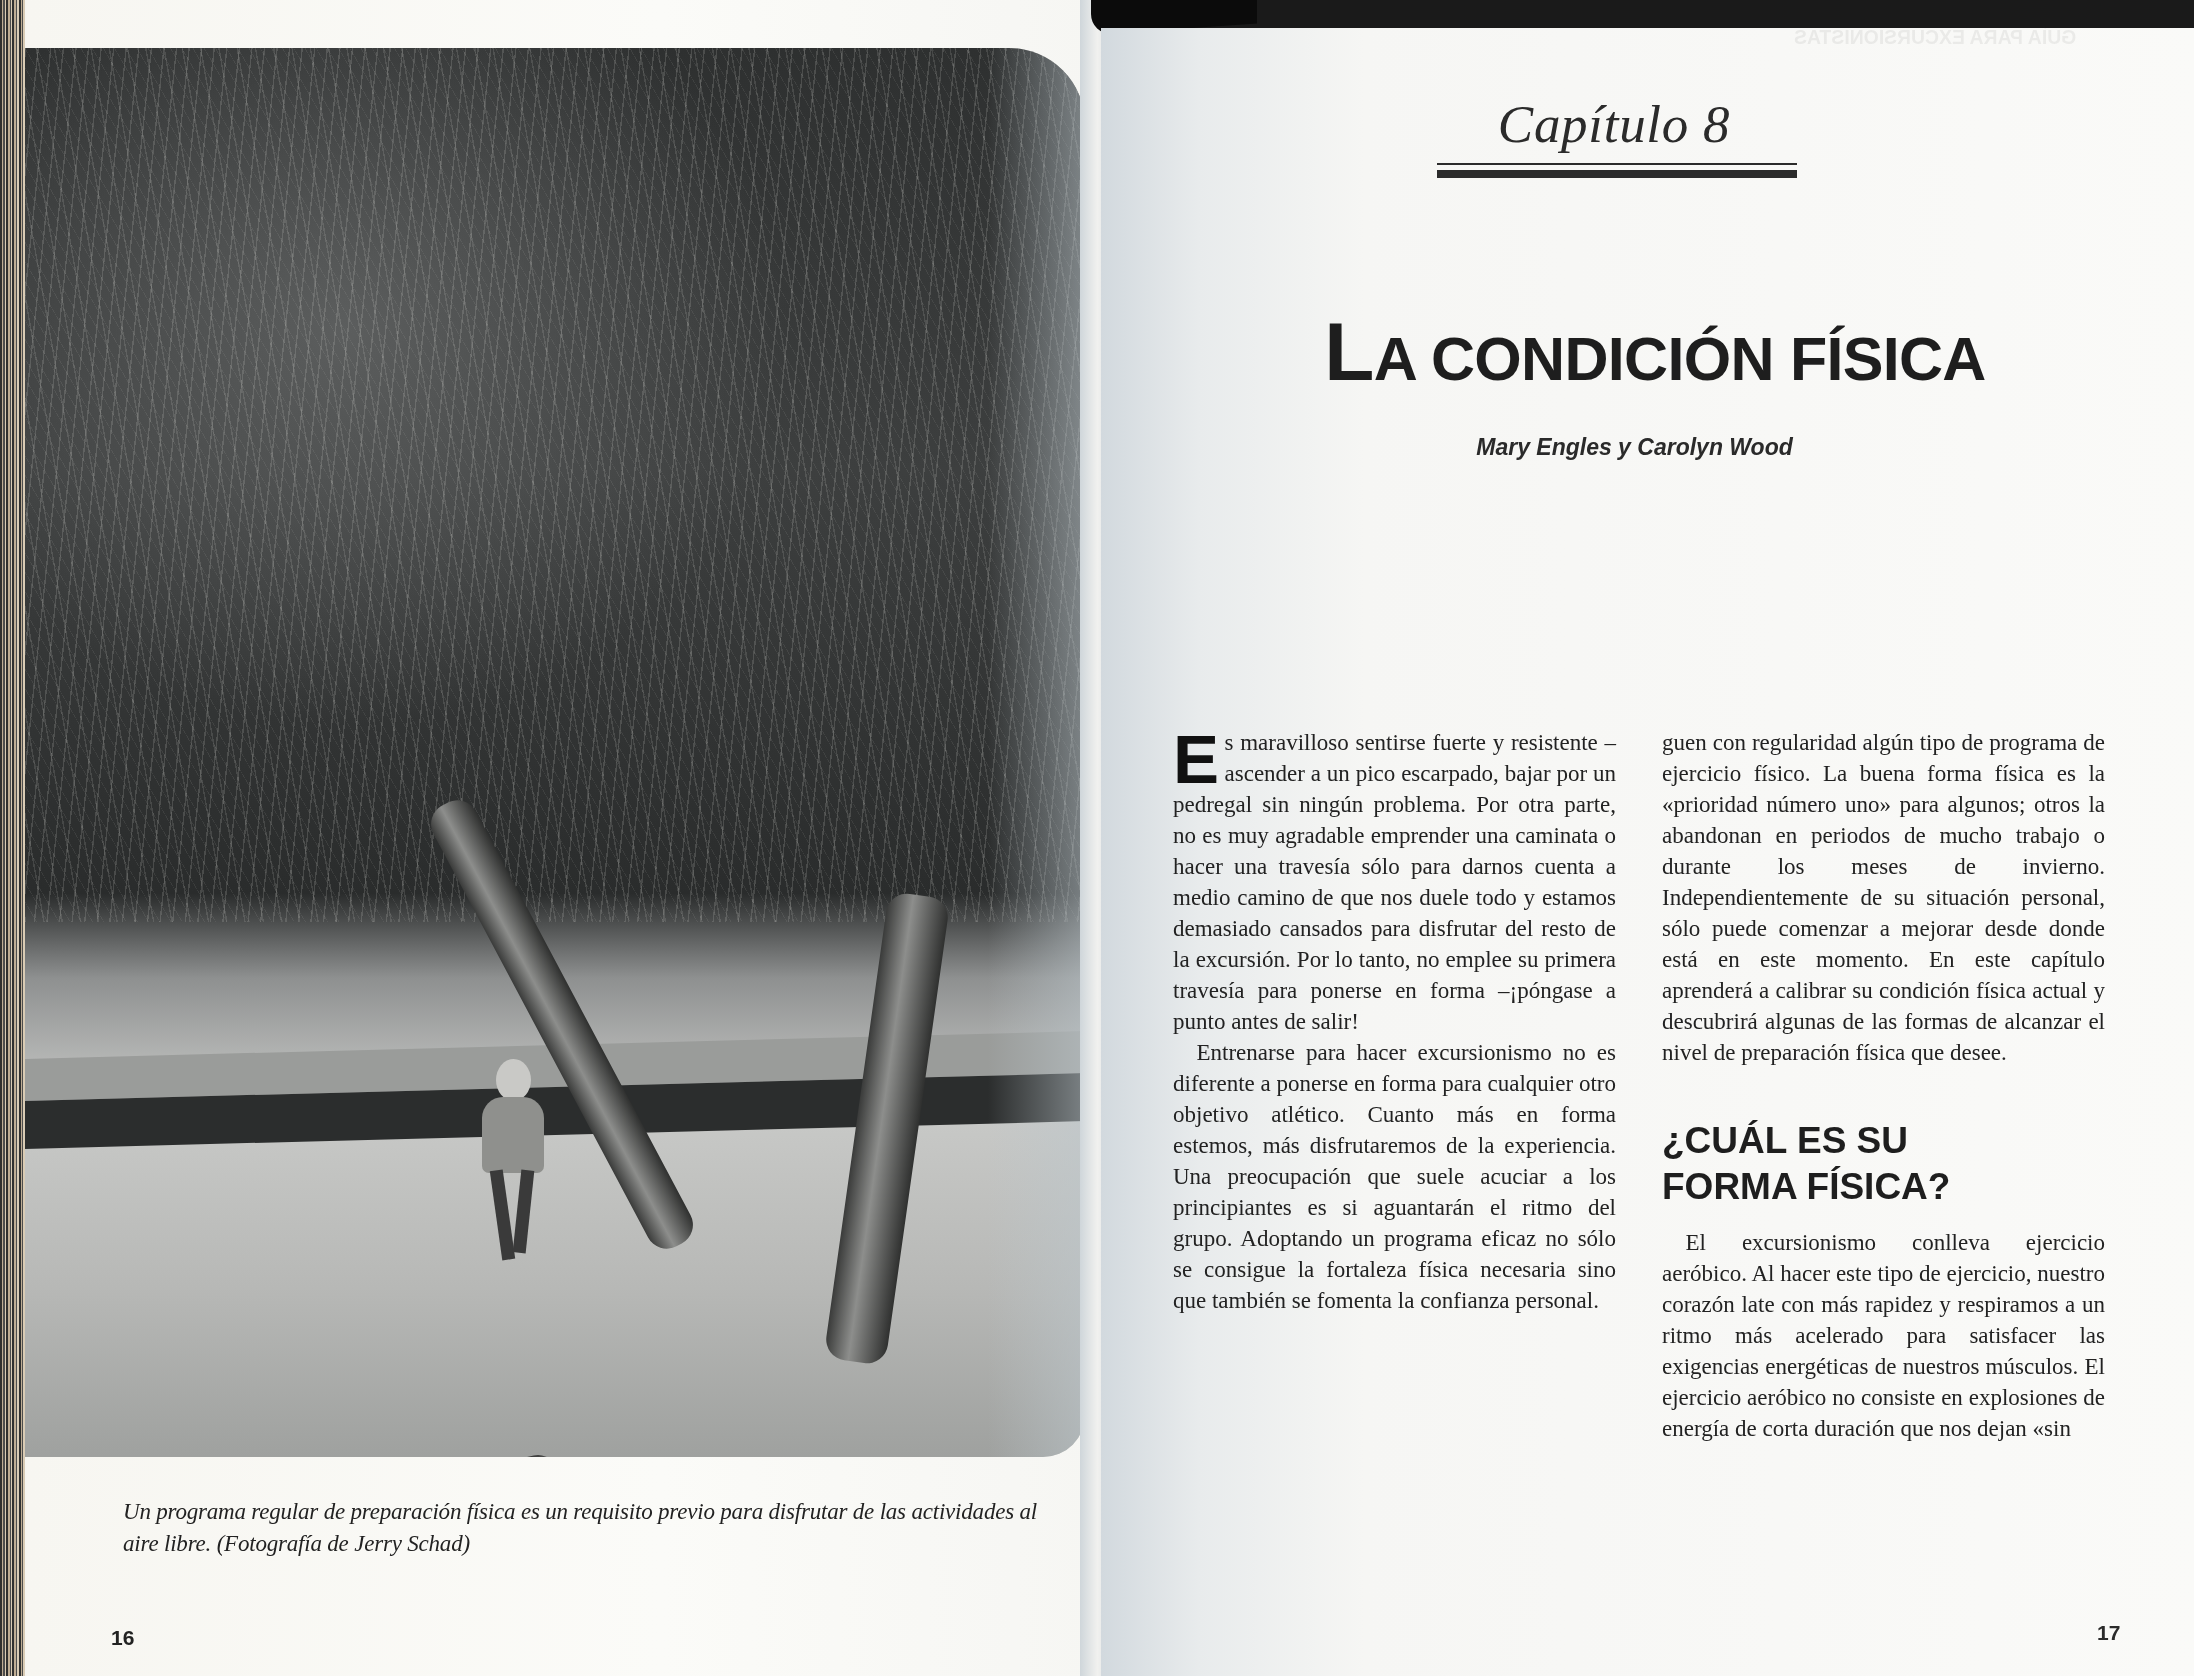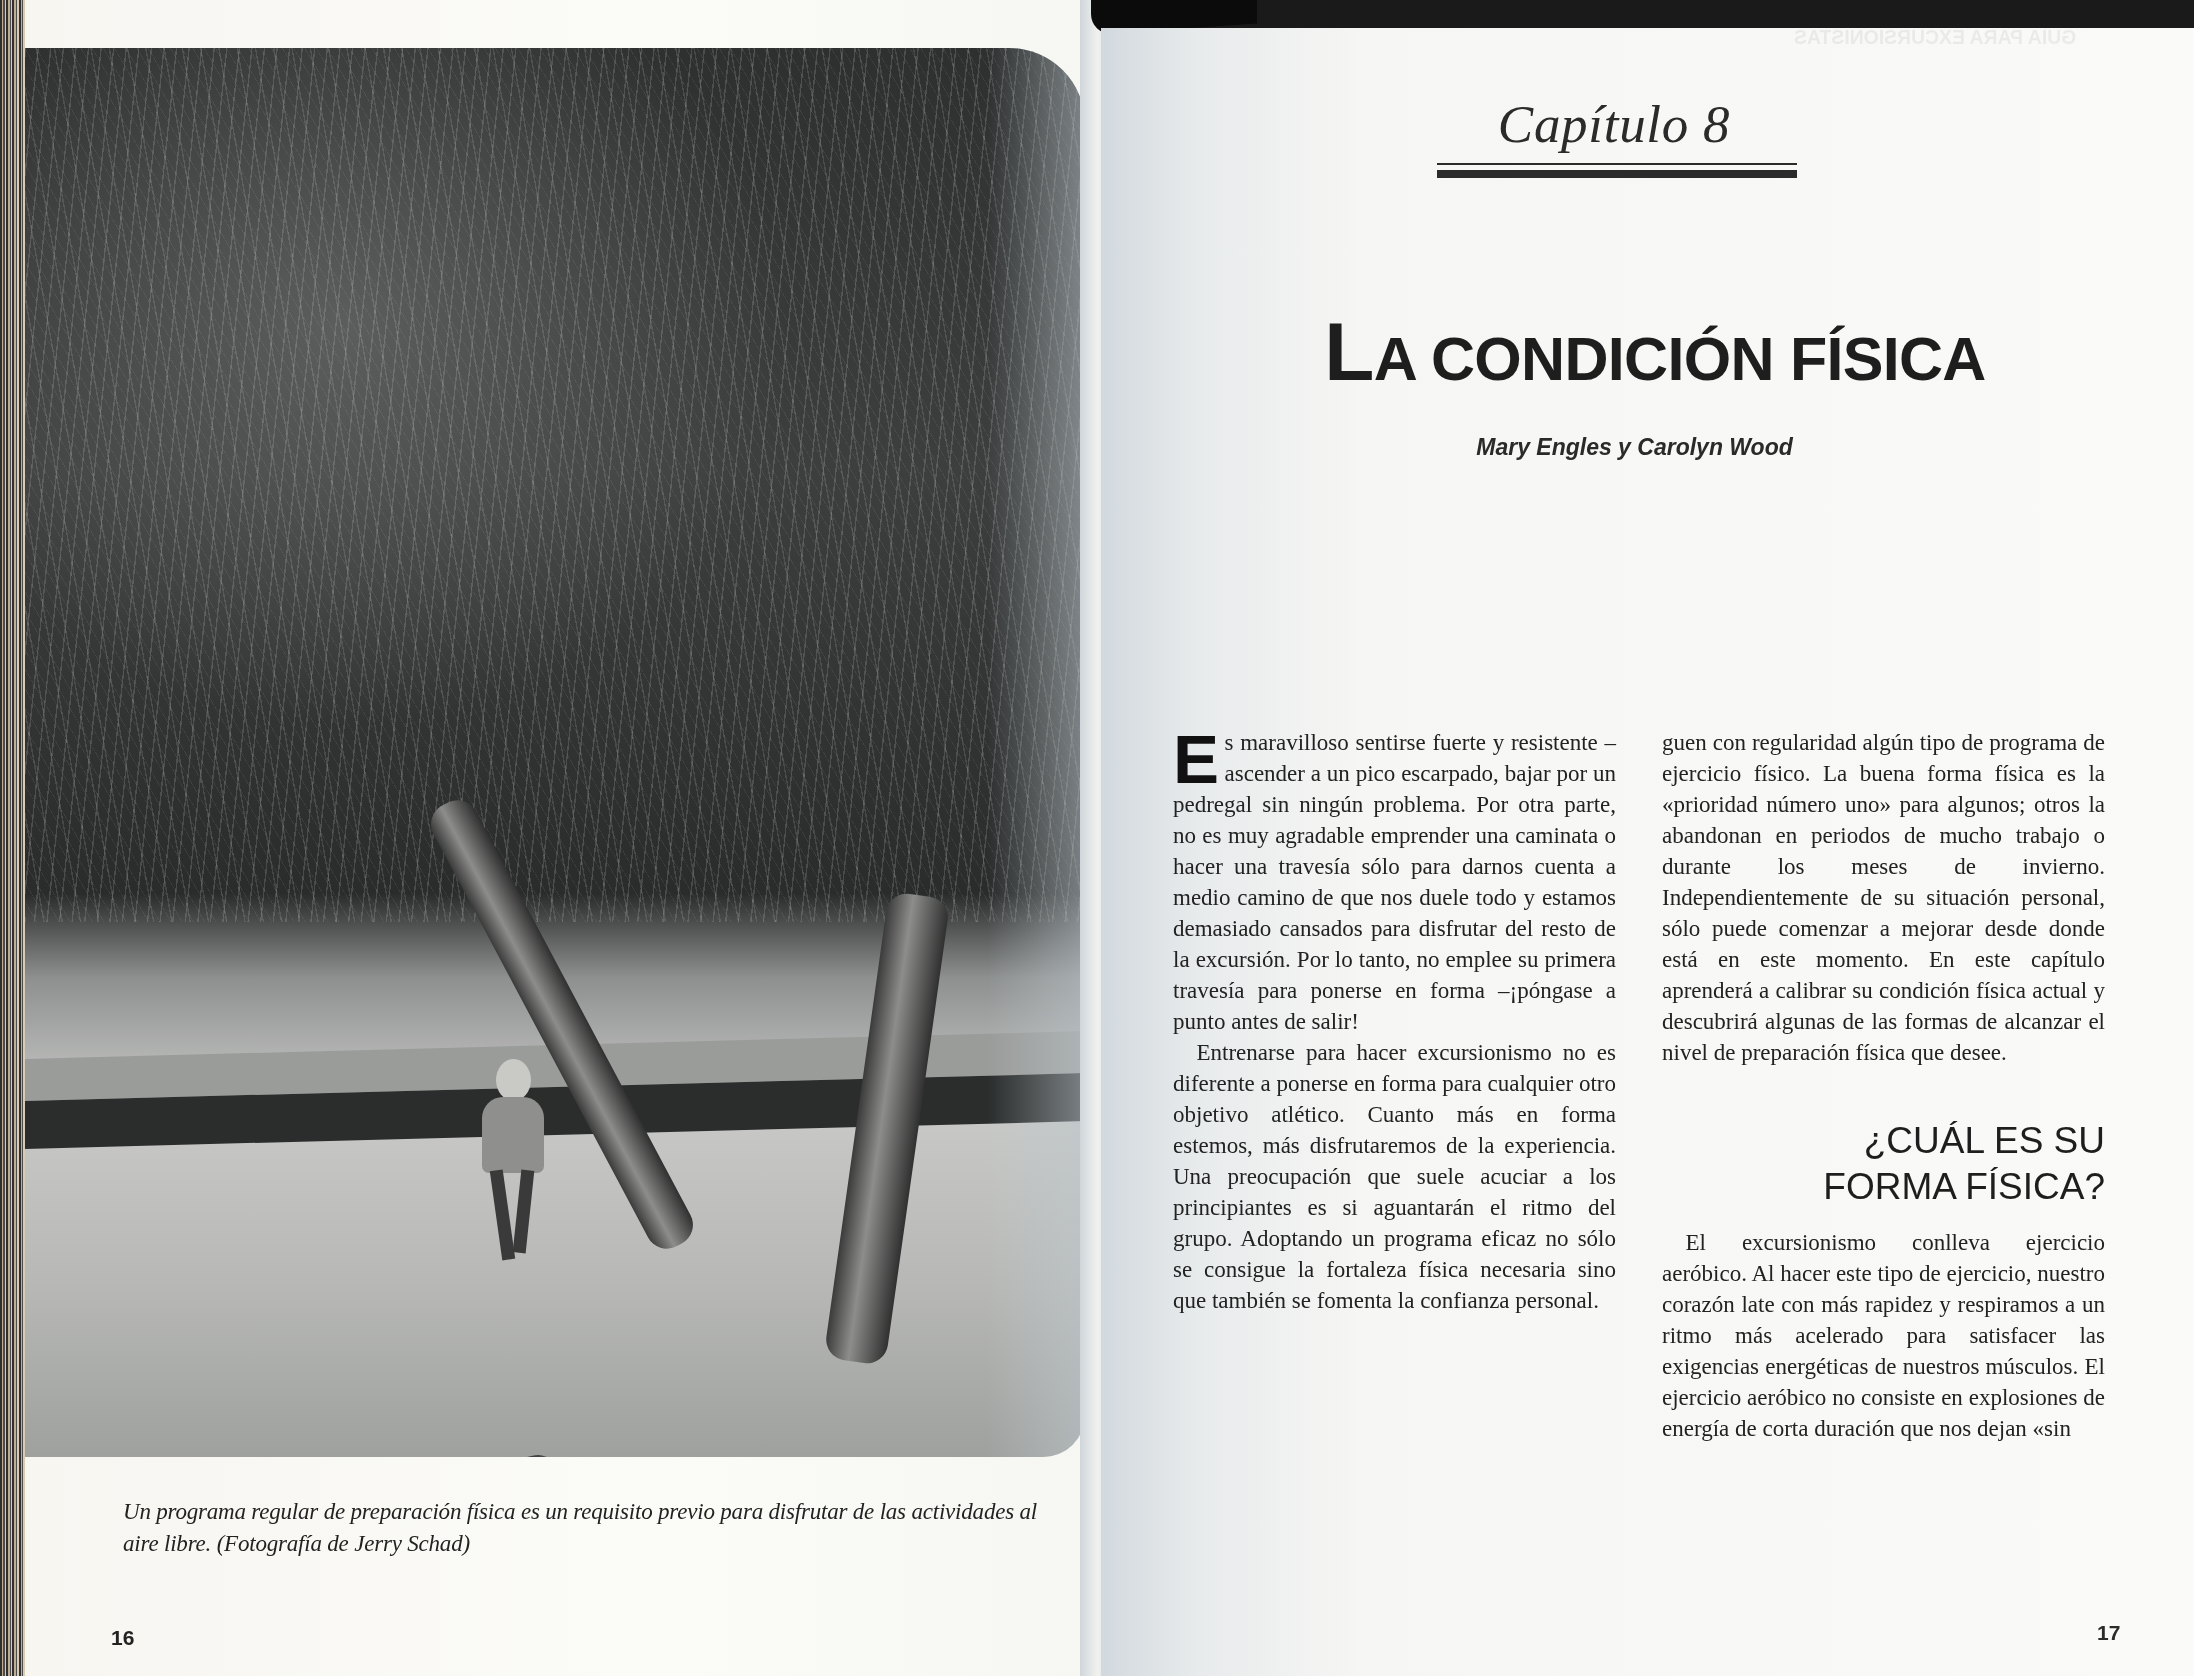--- a/index.html
+++ b/index.html
@@ -109,22 +109,22 @@
   }
   .column p { margin:0; text-indent:0; }
   .column p.indent { text-indent:23.5px; }
   .col-1 { left:1173px; top:727px; }
   .col-2 { left:1662px; top:727px; }
   .dropcap {
     float:left; font-family:"Liberation Sans", sans-serif; font-weight:bold;
     font-size:69px; line-height:57px; margin:4.2px 5.5px 0 0; color:#111;
   }
   .section-heading {
-    margin:50px 0 16.6px 0; text-align:right;
-    font-family:"Liberation Sans", sans-serif; font-weight:normal; font-size:37px; line-height:46px; color:#1e1e1e;
+    margin:50px 0 16.6px 0; text-align:left;
+    font-family:"Liberation Sans", sans-serif; font-weight:bold; font-size:37px; line-height:46px; color:#1e1e1e;
   }
   .folio-right {
     position:absolute; left:2097px; top:1621px;
     font-family:"Liberation Sans", sans-serif; font-weight:bold; font-size:21px; color:#2b2b2b;
   }
 </style>
 </head>
 <body>
 
 <div class="page-left">

